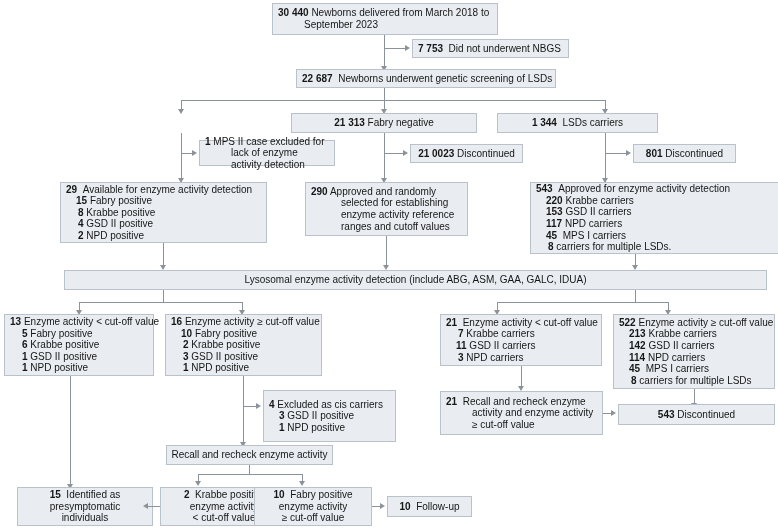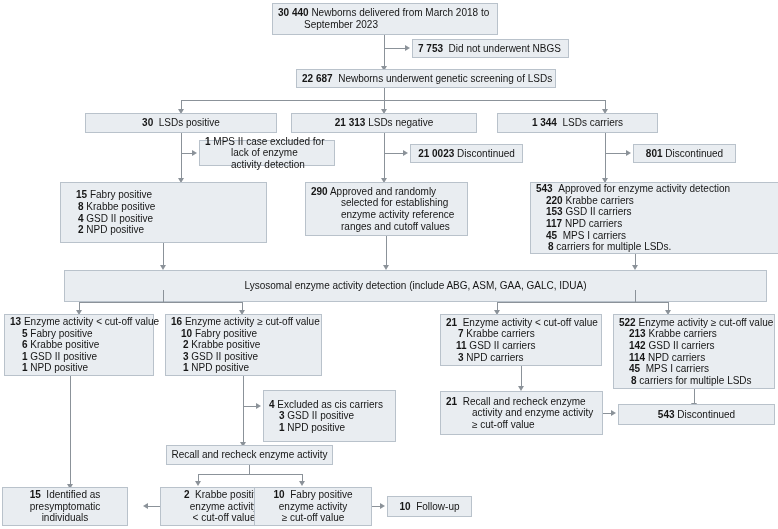--- a/index.html
+++ b/index.html
@@ -89,25 +89,22 @@
 
   <div class="line vline" style="left:384px;top:88px;height:12px;"></div>
   <div class="line hline" style="left:181px;top:100px;width:424px;"></div>
   <div class="line vline" style="left:181px;top:100px;height:11px;"></div>
   <div class="arrow down" style="left:178px;top:109px;"></div>
   <div class="line vline" style="left:384px;top:100px;height:11px;"></div>
   <div class="arrow down" style="left:381px;top:109px;"></div>
   <div class="line vline" style="left:605px;top:100px;height:11px;"></div>
   <div class="arrow down" style="left:602px;top:109px;"></div>
 
-  <div class="box center" style="left:85px;top:113px;width:192px;height:20px;">
-    <span class="row"><b class="num">30</b> &nbsp;<span>LSDs positive</span></span>
-  </div>
   <div class="box center" style="left:291px;top:113px;width:186px;height:20px;">
-    <span class="row"><b class="num">21 313</b> <span>LSDs negative</span></span>
+    <span class="row"><b class="num">21 313</b> <span>Fabry negative</span></span>
   </div>
   <div class="box center" style="left:497px;top:113px;width:161px;height:20px;">
     <span class="row"><b class="num">1 344</b> &nbsp;<span>LSDs carriers</span></span>
   </div>
 
   <div class="line vline" style="left:181px;top:133px;height:47px;"></div>
   <div class="arrow down" style="left:178px;top:178px;"></div>
   <div class="line hline" style="left:181px;top:153px;width:12px;"></div>
   <div class="arrow right" style="left:192px;top:149.5px;"></div>
 
@@ -127,20 +124,21 @@
 
   <div class="box center" style="left:410px;top:144px;width:113px;height:19px;">
     <span class="row"><b class="num">21 0023</b> <span>Discontinued</span></span>
   </div>
 
   <div class="box center" style="left:633px;top:144px;width:103px;height:19px;">
     <span class="row"><b class="num">801</b> <span>Discontinued</span></span>
   </div>
 
   <div class="box" style="left:60px;top:182px;width:207px;height:61px;">
+    <span class="row"><b class="num">29</b> &nbsp;<span>Available for enzyme activity detection</span></span>
     <span class="sub"><b class="num">15</b> <span>Fabry positive</span></span>
     <span class="sub3"><b class="num">8</b> <span>Krabbe positive</span></span>
     <span class="sub3"><b class="num">4</b> <span>GSD II positive</span></span>
     <span class="sub3"><b class="num">2</b> <span>NPD positive</span></span>
   </div>
 
   <div class="box" style="left:305px;top:182px;width:163px;height:54px;">
     <span class="hang2"><b class="num">290</b> <span>Approved and randomly selected for establishing enzyme activity reference ranges and cutoff values</span></span>
   </div>
 
@@ -155,21 +153,21 @@
 
   <div class="line vline" style="left:163px;top:243px;height:24px;"></div>
   <div class="arrow down" style="left:160px;top:265px;"></div>
 
   <div class="line vline" style="left:386px;top:236px;height:31px;"></div>
   <div class="arrow down" style="left:383px;top:265px;"></div>
 
   <div class="line vline" style="left:635px;top:254px;height:13px;"></div>
   <div class="arrow down" style="left:632px;top:265px;"></div>
 
-  <div class="box center" style="left:64px;top:270px;width:703px;height:32px;">
+  <div class="box center" style="left:64px;top:270px;width:703px;height:20px;">
     <span class="row">Lysosomal enzyme activity detection (include ABG, ASM, GAA, GALC, IDUA)</span>
   </div>
 
   <div class="line vline" style="left:163px;top:290px;height:12px;"></div>
   <div class="line hline" style="left:79px;top:302px;width:163px;"></div>
   <div class="line vline" style="left:79px;top:302px;height:10px;"></div>
   <div class="arrow down" style="left:76px;top:310px;"></div>
   <div class="line vline" style="left:242px;top:302px;height:10px;"></div>
   <div class="arrow down" style="left:239px;top:310px;"></div>
 
@@ -247,21 +245,21 @@
     <span class="row">Recall and recheck enzyme activity</span>
   </div>
 
   <div class="line vline" style="left:249px;top:465px;height:9px;"></div>
   <div class="line hline" style="left:198px;top:474px;width:104px;"></div>
   <div class="line vline" style="left:198px;top:474px;height:9px;"></div>
   <div class="arrow down" style="left:195px;top:481px;"></div>
   <div class="line vline" style="left:302px;top:474px;height:9px;"></div>
   <div class="arrow down" style="left:299px;top:481px;"></div>
 
-  <div class="box center" style="left:2px;top:487px;width:126px;height:39px;">
+  <div class="box center" style="left:17px;top:487px;width:136px;height:39px;">
     <span class="row"><b class="num">15</b> &nbsp;Identified as</span>
     <span class="row">presymptomatic</span>
     <span class="row">individuals</span>
   </div>
 
   <div class="line hline" style="left:148px;top:506px;width:13px;"></div>
   <div class="arrow left" style="left:143px;top:502.5px;"></div>
 
   <div class="box center" style="left:160px;top:487px;width:128px;height:39px;">
     <span class="row"><b class="num">2</b> &nbsp;Krabbe positive</span>

